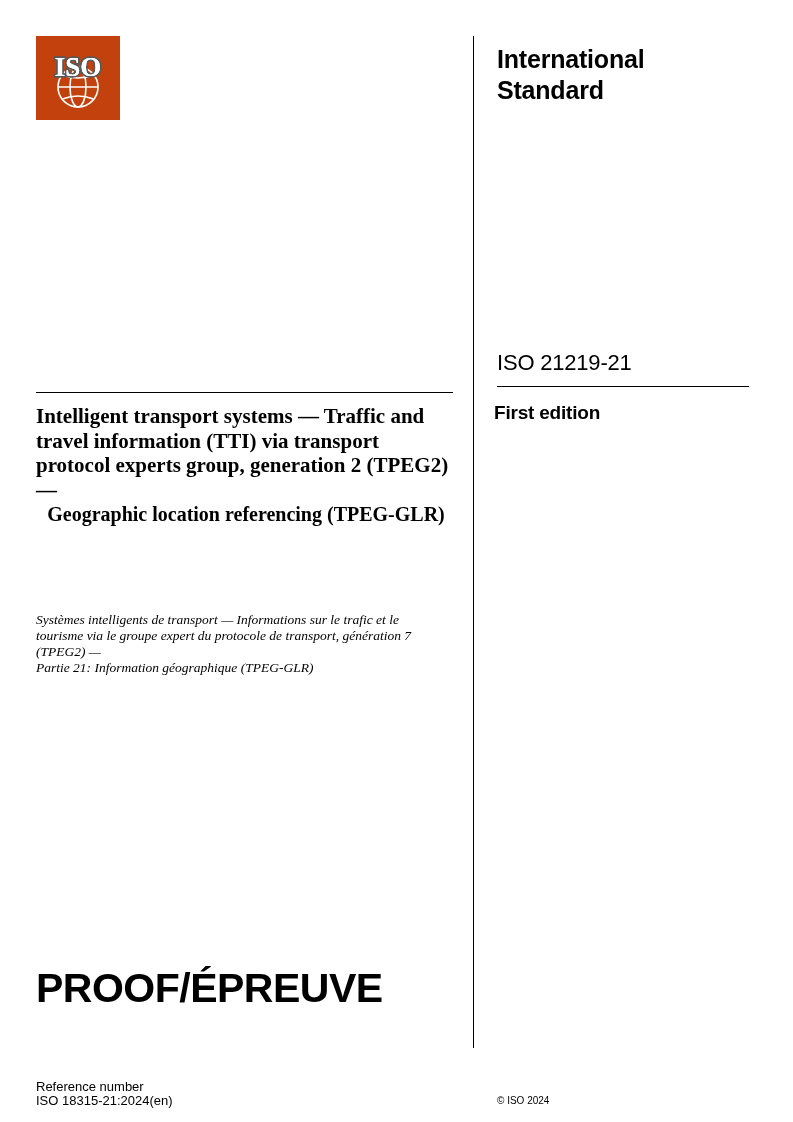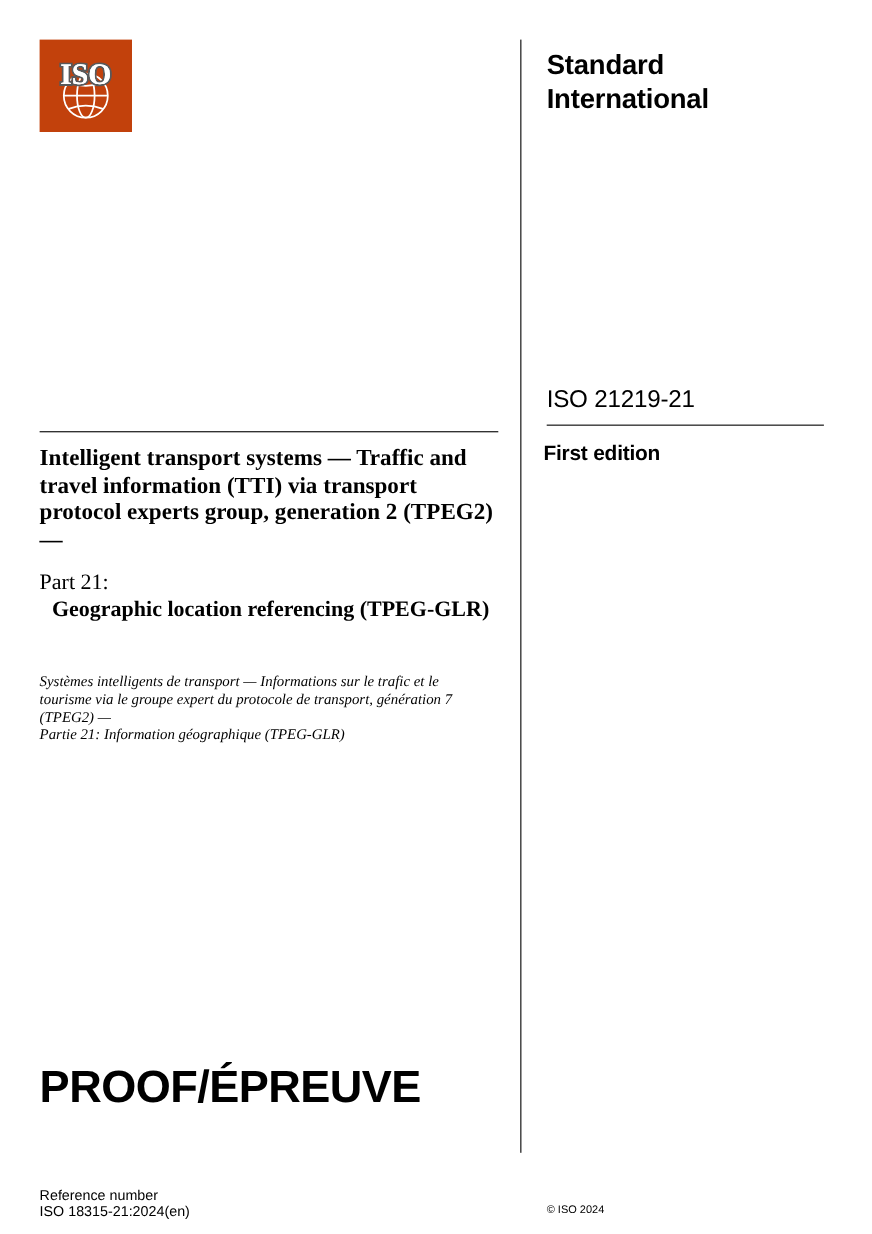--- a/index.html
+++ b/index.html
@@ -185,33 +185,32 @@
         <path d="M20.5 57 Q36 51 51.5 57"></path>
       </g>
       <text x="36" y="34" text-anchor="middle" font-family="Liberation Serif, serif" font-size="27" font-weight="bold" fill="#ffffff" stroke="#58595b" stroke-width="3.5" paint-order="stroke">ISO</text>
       <text x="36" y="34" text-anchor="middle" font-family="Liberation Serif, serif" font-size="27" font-weight="bold" fill="#ffffff">ISO</text>
     </svg>
   </div>
 
   <div class="v-divider"></div>
 
   <div class="right-col">
+    <div class="std-title">International</div>
     <div class="std-title">Standard</div>
-    <div class="std-title">International</div>
   </div>
 
   <div class="doc-number">ISO 21219-21</div>
   <div class="h-rule-right"></div>
   <div class="edition">First edition</div>
 
   <div class="h-rule-left"></div>
 
   <div class="title-block">
     <h1 class="main-title">Intelligent transport systems — Traffic and travel information (TTI) via transport protocol experts group, generation 2 (TPEG2) —</h1>
-    <div class="part-label">Part 21:</div>
     <div class="part-title">Geographic location referencing (TPEG-GLR)</div>
   </div>
 
   <div class="fr-block">
     <p class="fr-title">Systèmes intelligents de transport — Informations sur le trafic et le tourisme via le groupe expert du protocole de transport, génération 7 (TPEG2) —</p>
     <div class="fr-part">Partie 21: Information géographique (TPEG-GLR)</div>
   </div>
 
   <div class="proof">PROOF/ÉPREUVE</div>
 

